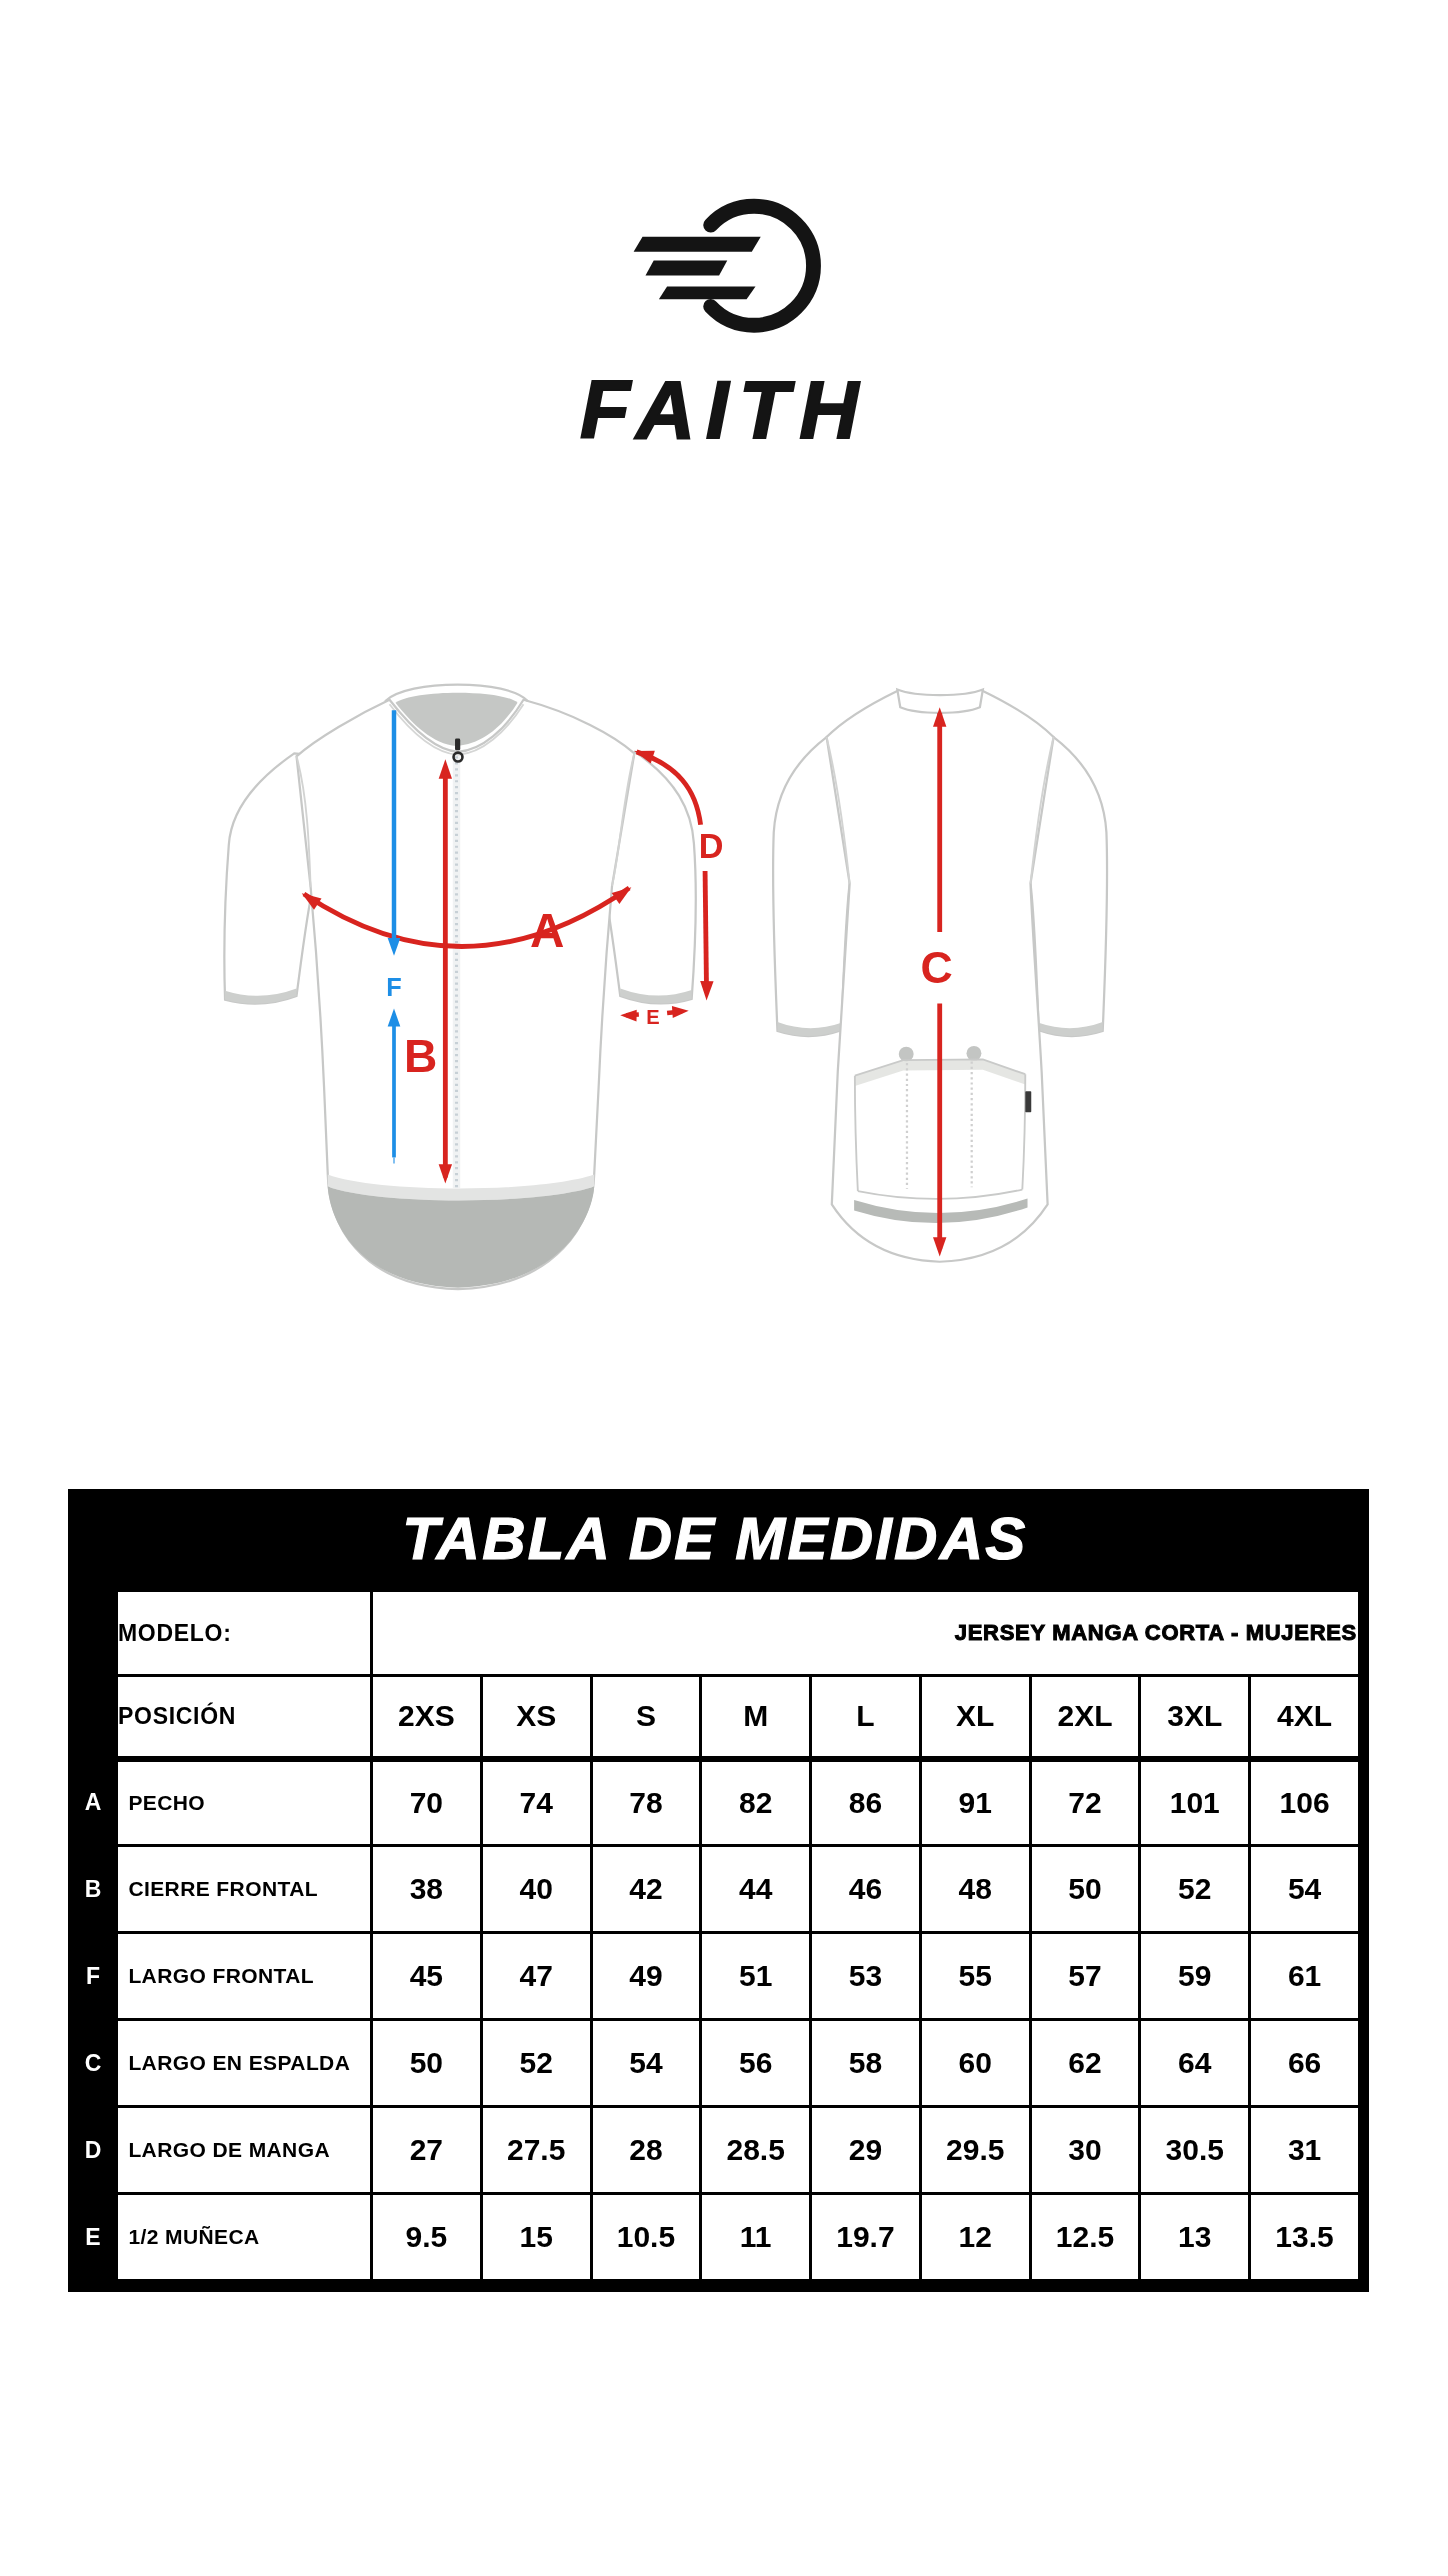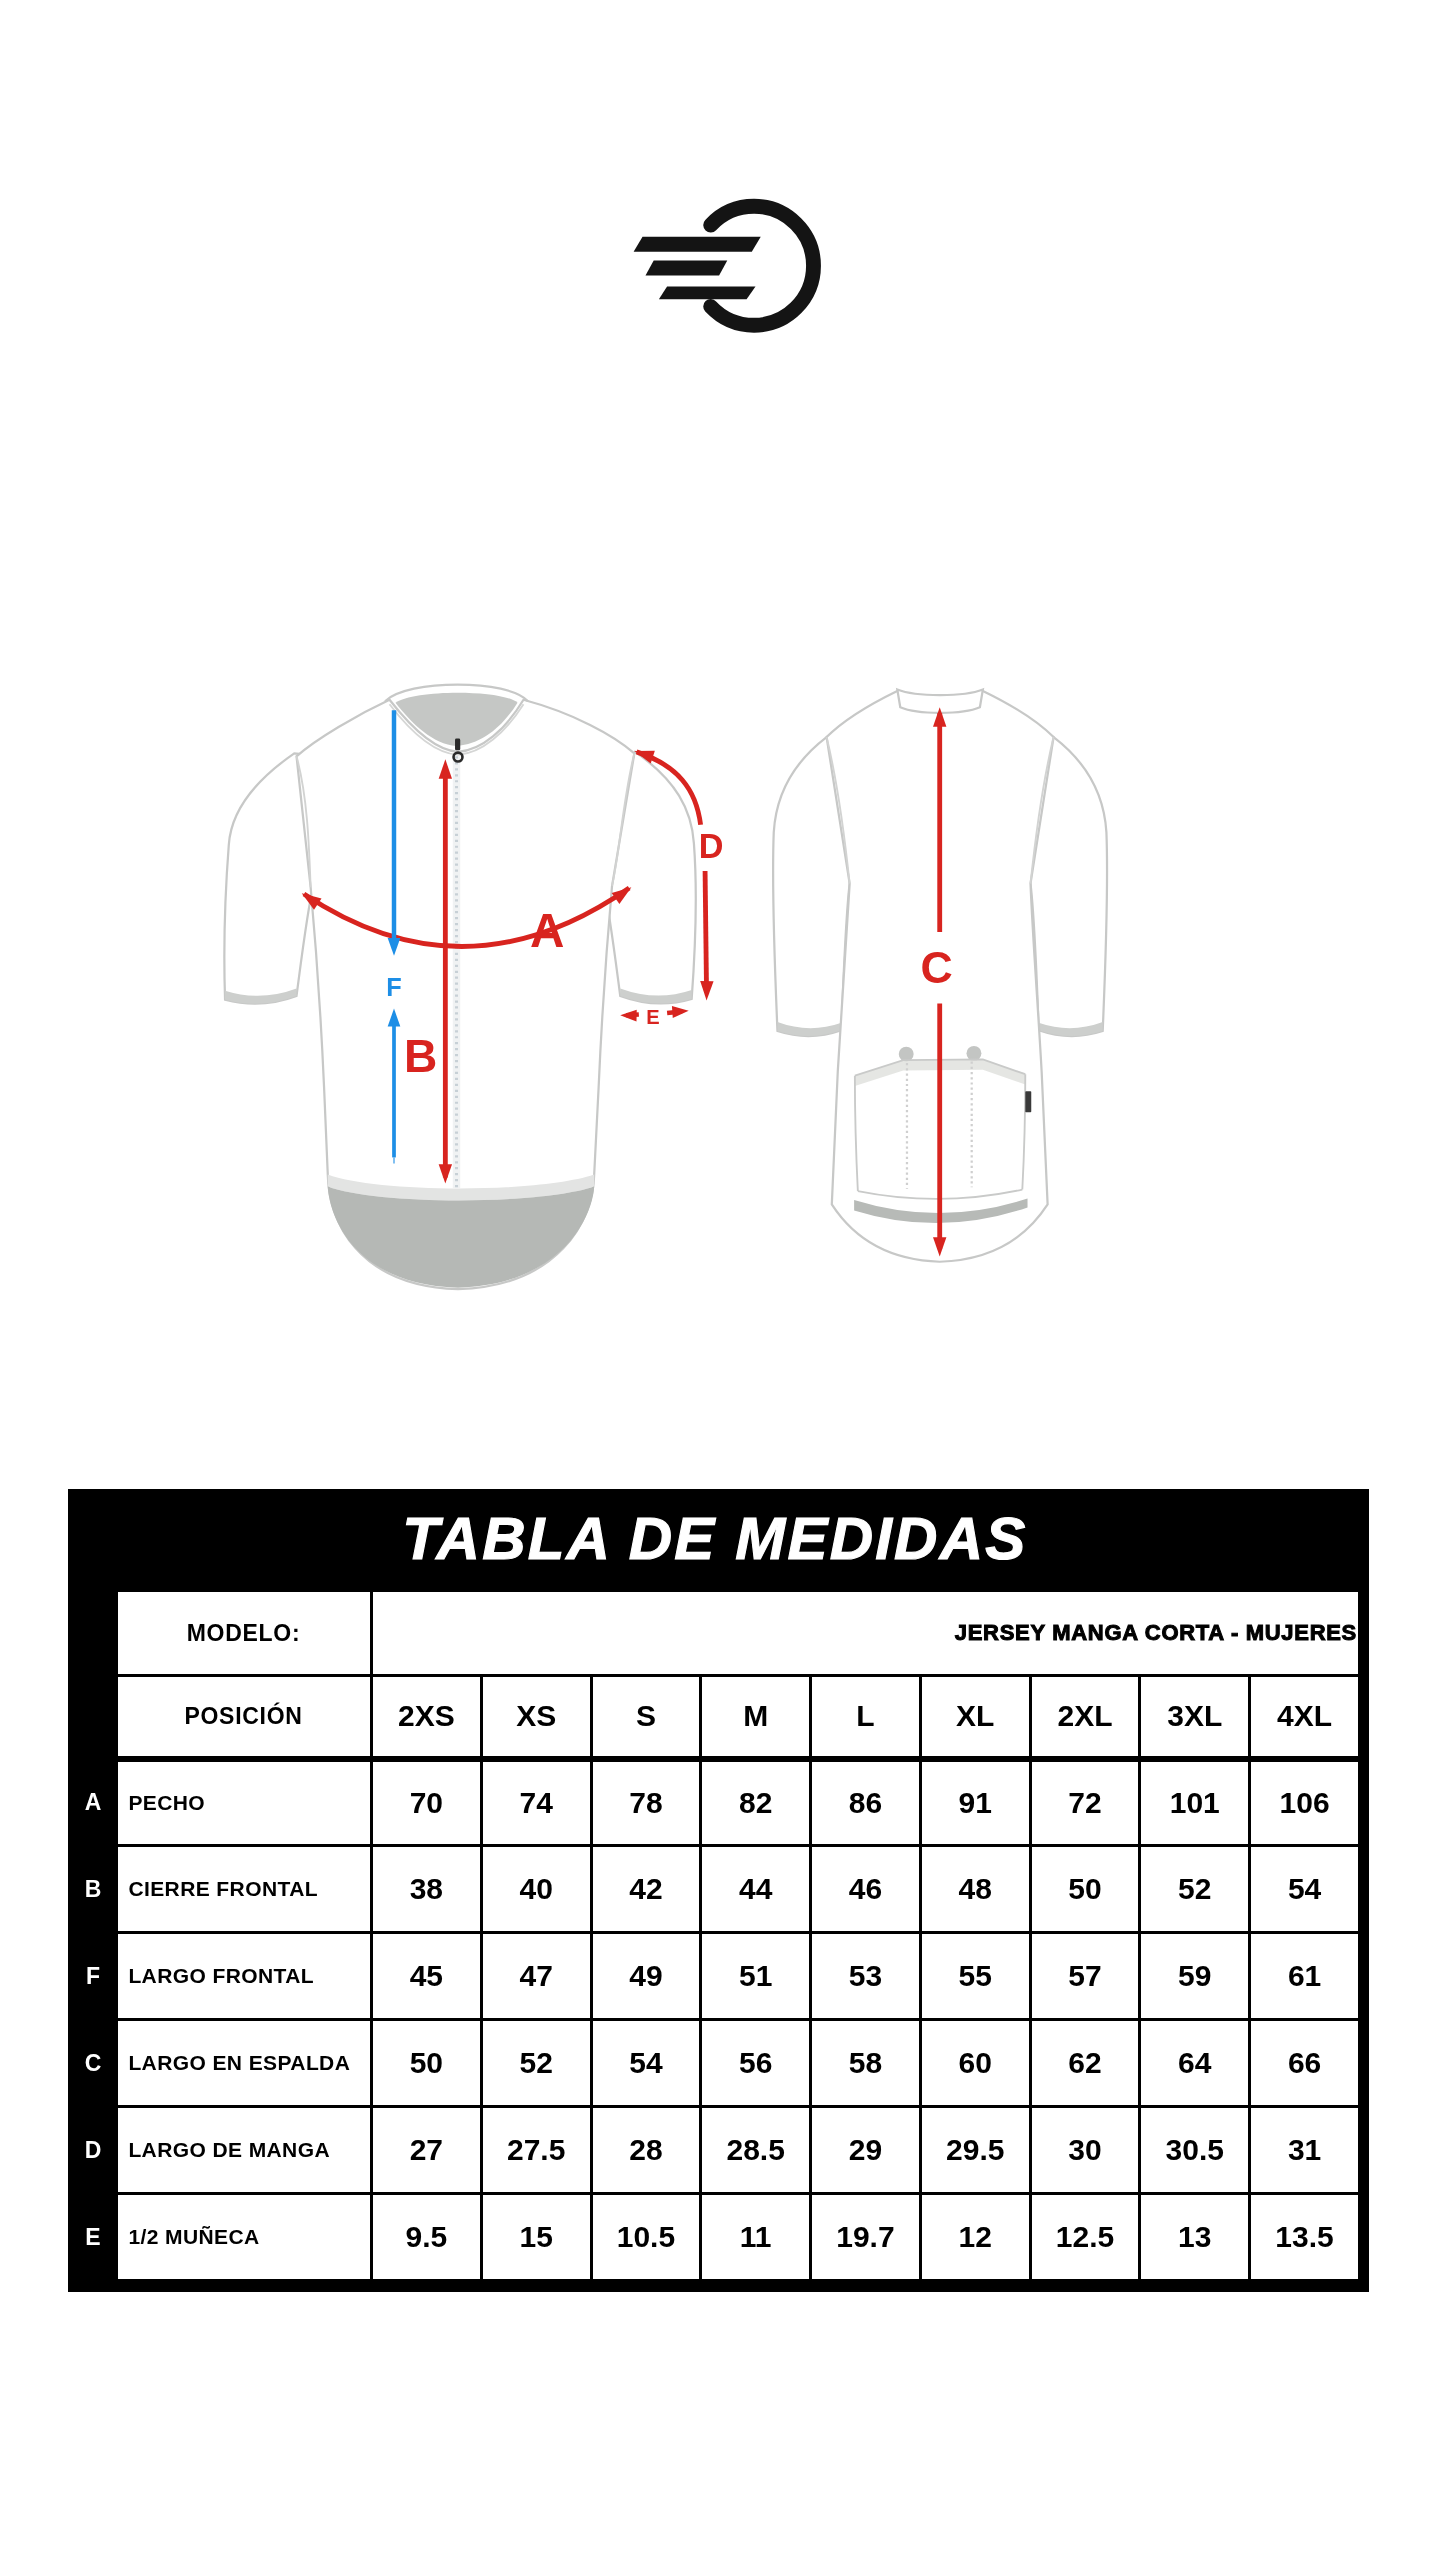--- a/index.html
+++ b/index.html
@@ -17,38 +17,39 @@
     padding:0 7.4px 10.4px 0;box-sizing:border-box;}
   .table-title{height:100px;line-height:100px;text-align:center;color:#fff;
     font-size:60px;font-weight:bold;font-style:italic;letter-spacing:2.2px;
     -webkit-text-stroke:1.1px #fff;}
   table.medidas{border-collapse:collapse;table-layout:fixed;width:1293px;background:#fff;}
   .medidas td{border:3px solid #000;overflow:hidden;}
   .col-letter{width:47px;} .col-label{width:255px;}
   .cell-letter{background:#000;color:#fff;text-align:center;font-weight:bold;font-size:23px;border-color:#000;}
   .cell-label{text-align:left;padding-left:10.4px;font-weight:bold;font-size:21px;letter-spacing:0.4px;}
   .row-model{height:85px;} .row-pos{height:83px;} .row-data{height:87px;}
-  .row-model .cell-label,.row-pos .cell-label{text-align:center;padding-left:0;font-size:23px;letter-spacing:0.7px;}
+  .row-model .cell-label,.row-pos .cell-label{text-align:left;padding-left:0;font-size:23px;letter-spacing:0.7px;}
   .cell-model{text-align:right;font-weight:bold;font-size:22px;letter-spacing:0.7px;-webkit-text-stroke:1px #000;}
   .row-pos td{border-bottom-width:6px;}
   .cell-size,.cell-val{text-align:center;font-weight:bold;font-size:30px;}
 
   svg text{font-family:"Liberation Sans",sans-serif;font-weight:bold;}
 </style>
 </head>
 <body>
 
 <div class="page">
 
   <svg class="abs" style="left:618px;top:186px;" width="223" height="164" viewBox="0 0 300 220" aria-hidden="true">
     <circle cx="183" cy="107" r="80" fill="none" stroke="#141414" stroke-width="20" pathLength="100" stroke-dasharray="38 24 38" stroke-linecap="round"></circle>
     <polygon points="33,68 192,68 180,88 21,88" fill="#141414"></polygon>
     <polygon points="48,100 147,100 136,120 37,120" fill="#141414"></polygon>
     <polygon points="66,135 185,135 173,152 55,152" fill="#141414"></polygon>
   </svg>
+  <div class="wordmark">FAITH</div>
 
   <svg class="abs" style="left:190px;top:670px;" width="536" height="640" viewBox="0 0 720 860">
 
     <path d="M140,112 C85,150 55,190 52,235 C47,300 45,385 47,443 Q95,456 143,438
              C150,385 158,320 166,288 C172,240 190,150 205,118 Z" fill="#ffffff" stroke="#c7c8c7" stroke-width="3"></path>
     <path d="M598,110 C653,148 674,188 677,233 C682,300 678,388 674,442 Q627,456 578,438
              C571,385 563,320 555,287 C560,230 575,150 598,110 Z" fill="#ffffff" stroke="#c7c8c7" stroke-width="3"></path>
     <path d="M47,443 Q95,456 143,438 L143,428 Q95,446 47,431 Z" fill="#cdcfcd"></path>
     <path d="M674,442 Q627,456 578,438 L578,428 Q627,446 674,430 Z" fill="#cdcfcd"></path>
 

